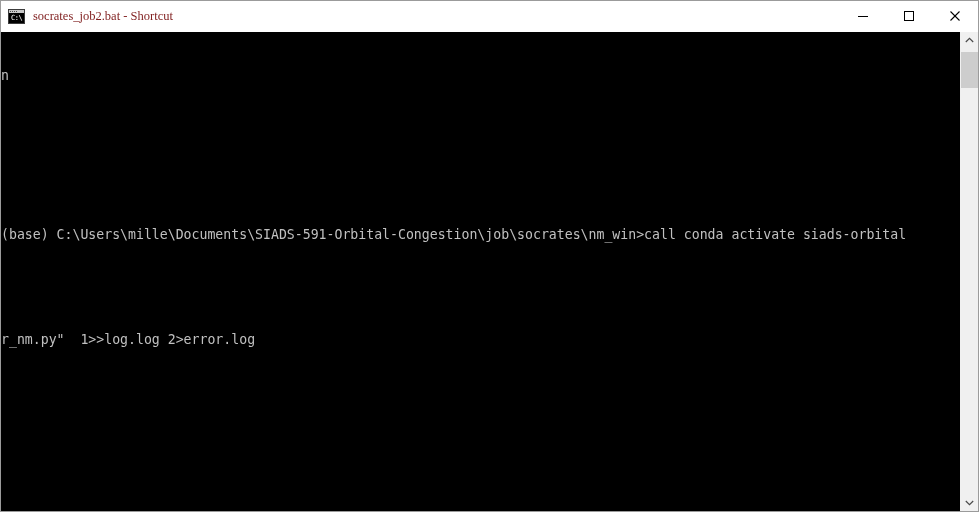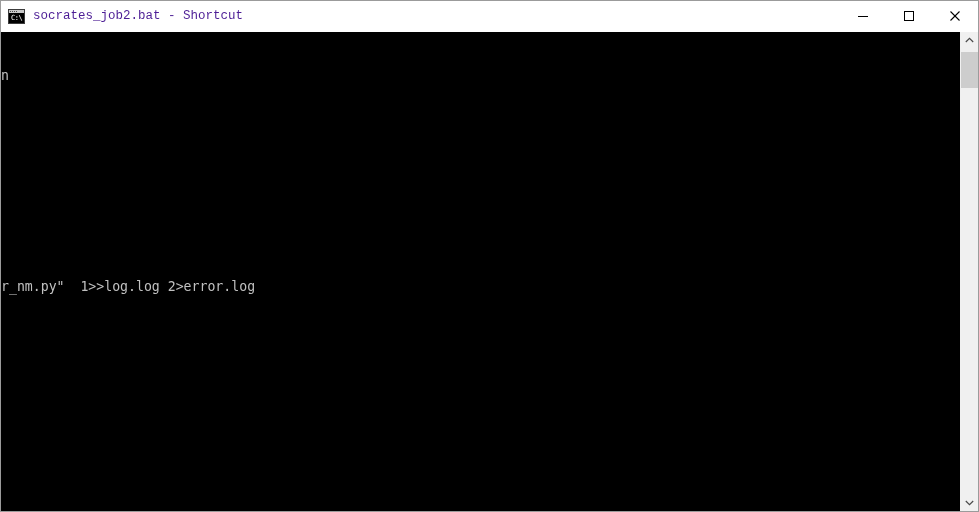--- a/index.html
+++ b/index.html
@@ -75,23 +75,23 @@
     top: 5px;
     color: #ffffff;
     font-family: "DejaVu Sans Mono", monospace;
     font-size: 7px;
     line-height: 7px;
     letter-spacing: -0.5px;
     white-space: nowrap;
   }
   .title-text {
     font-size: 12.5px;
-    color: #4c1d95;
+    color: #7f1d1d;
     white-space: nowrap;
-    font-family: Liberation Mono, monospace;
+    font-family: Liberation Serif, serif;
   }
   .winbtns {
     display: flex;
     height: 30px;
     flex: 0 0 auto;
   }
   .winbtn {
     width: 46px;
     height: 30px;
     display: flex;
@@ -193,20 +193,21 @@
       </div>
     </div>
   </div>
 
   <div class="console-wrap">
 
     <div class="console">
       <div class="line">n</div>
       <div class="line blank"></div>
       <div class="line blank"></div>
+      <div class="line">(base) C:\Users\mille\Documents\SIADS-591-Orbital-Congestion\job\socrates\nm_win&gt;call conda activate siads-orbital</div>
       <div class="line blank"></div>
       <div class="line">r_nm.py"  1&gt;&gt;log.log 2&gt;error.log</div>
       
       
       
       
       
       
       
 

